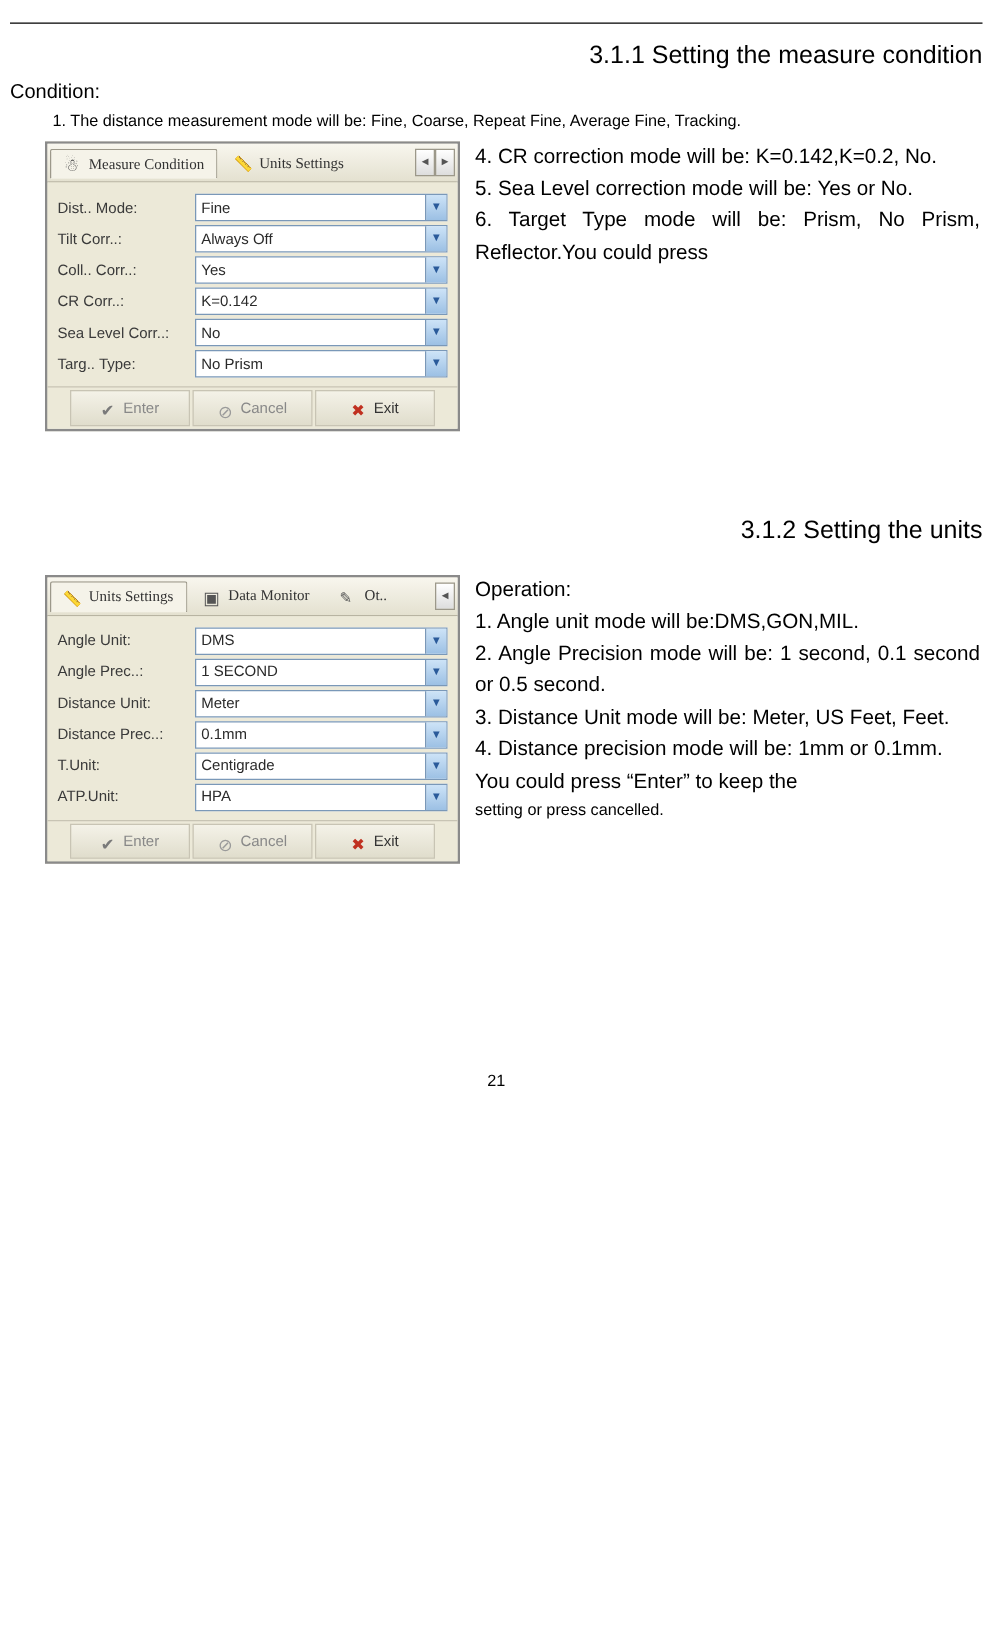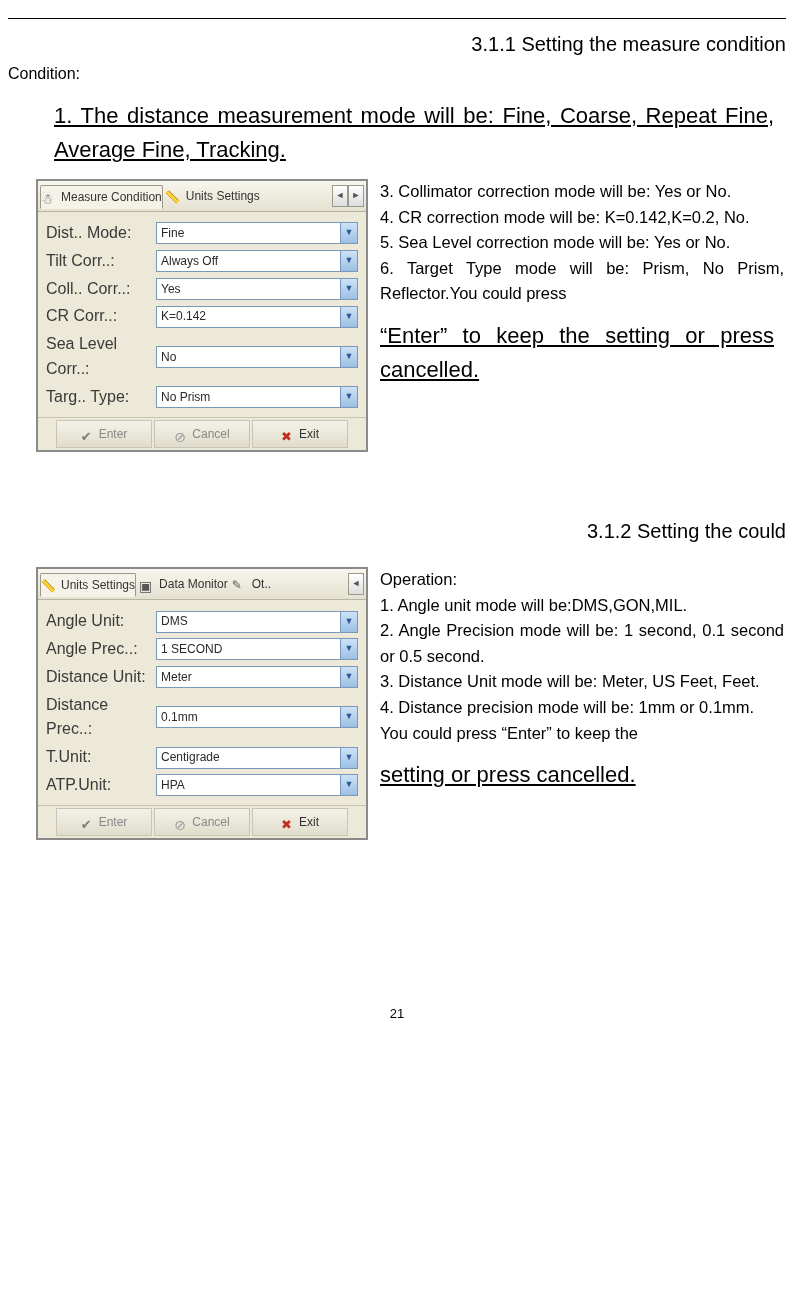--- a/index.html
+++ b/index.html
@@ -7,21 +7,21 @@
     margin: 0;
     padding: 18px 8px 0 8px;
     width: 778px;
     font-size: 15px;
     color: #000;
     line-height: 1.55;
   }
   .topline { border-top: 1.5px solid #000; margin-bottom: 8px; }
   h2 { font-size: 20px; font-weight: 400; margin: 10px 0 2px 0; text-align: right; }
   .op-label { font-size: 16px; margin: 0; }
-  .para { margin: 12px; padding-left: 34px; font-size: 22px; text-align: justify; text-decoration: underline; }
+  .para { margin: 0; padding-left: 34px; font-size: 13px; text-align: justify; }
   .flow { overflow: hidden; margin-top: 6px; }
   .ss {
     float: left;
     margin: 0 12px 4px 28px;
     border: 2px solid #8a8a8a;
     background: #ece9d8;
     width: 328px;
     box-shadow: inset 0 0 0 1px #fff;
     font-family: Tahoma, Arial, sans-serif;
   }
@@ -31,45 +31,46 @@
     background: linear-gradient(#f8f6ee, #e4e1d0);
     border-bottom: 1px solid #b8b4a2;
     height: 30px;
     padding: 0 2px;
     gap: 2px;
   }
   .tab {
     display: flex;
     align-items: center;
     gap: 4px;
-    padding: 2px 0;
+    padding: 2px 10px;
     font-size: 12px;
     color: #333;
     white-space: nowrap;
     border: 1px solid transparent;
     border-radius: 2px 2px 0 0;
+    font-family: Liberation Serif, serif;
   }
   .tab.active {
     background: #f5f3e9;
     border: 1px solid #9c988a;
     border-bottom-color: #f5f3e9;
     position: relative;
     top: 1px;
   }
   .scrollers { margin-left:auto; display:flex; }
   .scrollbtn {
     width: 14px; height: 20px;
     border: 1px solid #9c988a;
     background: linear-gradient(#fff,#ddd);
     font-size: 9px; line-height: 18px; text-align:center;
     color:#555;
   }
   .ss-body { padding: 6px 8px 4px 8px; background: #ece9d8; }
   .row { display: flex; align-items: center; margin: 3px 0; }
-  .lbl { width: 110px; font-size: 16px; color: #3a3a3a; }
+  .lbl { width: 110px; font-size: 12px; color: #3a3a3a; }
   .combo {
     flex: 1;
     height: 20px;
     border: 1px solid #7a98b8;
     background: #fff;
     display: flex;
     align-items: center;
     font-size: 12px;
     color: #2a2a2a;
     position: relative;
@@ -194,31 +195,29 @@
         <span>Cancel</span>
       </div>
       <div class="bbtn enabled">
         <span class="bicon x"></span>
         <span>Exit</span>
       </div>
     </div>
   </div>
 
   <div class="sidecol">
-    <p>3. Collimator correction mode will be: Yes or No.</p>
     <p>4. CR correction mode will be: K=0.142,K=0.2, No.</p>
     <p>5. Sea Level correction mode will be: Yes or No.</p>
     <p>6. Target Type mode will be: Prism, No Prism, Reflector.You could press</p>
   </div>
-  <p class="para" style="clear:none;">“Enter” to keep the setting or press cancelled.</p>
 </div>
 
 <div class="spacer"></div>
 
-<h2>3.1.2 Setting the could</h2>
+<h2>3.1.2 Setting the units</h2>
 
 <div class="flow" style="margin-top:20px;">
 
   <div class="ss">
     <div class="ss-tabs">
       <div class="tab active">
         <span class="figicon ruler"></span>
         <span>Units Settings</span>
       </div>
       <div class="tab">

